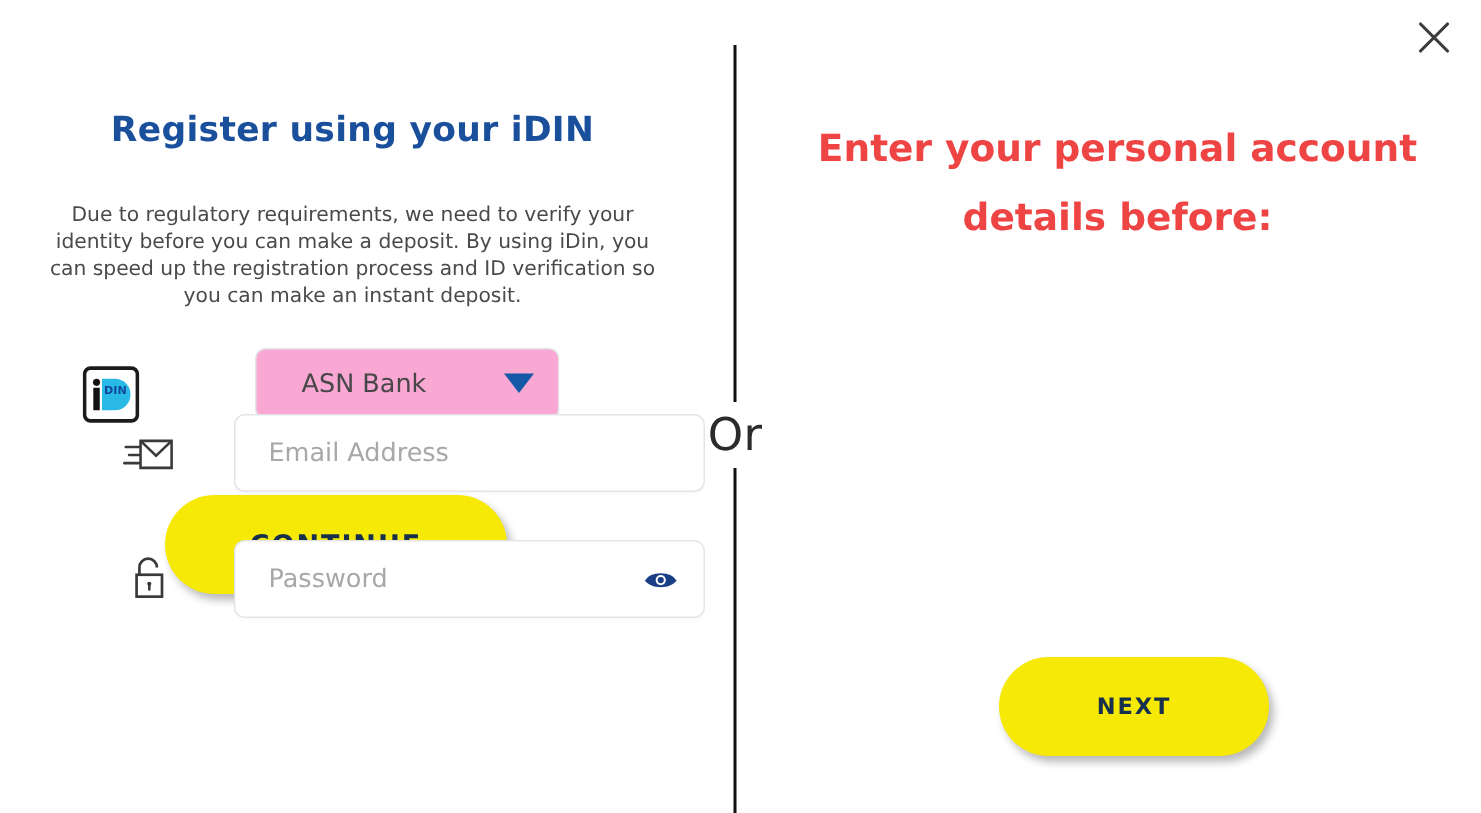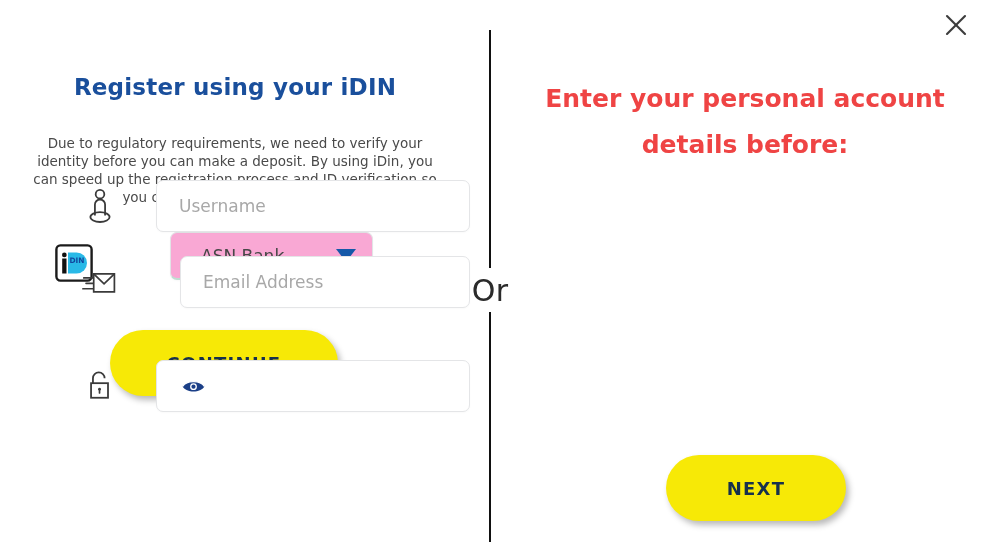--- a/index.html
+++ b/index.html
@@ -159,24 +159,24 @@
     left: 110px;
     top: 330px;
     width: 228px;
     height: 66px;
     font-size: 18px;
     letter-spacing: 1.3px;
   }
   .btn-next {
     position: absolute;
     left: 666px;
-    top: 455px;
+    top: 438px;
     width: 180px;
     height: 66px;
-    font-size: 18px;
+    font-size: 15px;
     letter-spacing: 1.3px;
   }
 
   
   .right-panel {
     position: absolute;
     left: 500px;
     top: 0;
     width: 487px;
     height: 542px;
@@ -196,21 +196,21 @@
 
   .field-row {
     position: absolute;
     left: 80px;
     width: 390px;
     height: 52px;
     display: flex;
     align-items: center;
   }
   .row-username { top: 180px; }
-  .row-email    { top: 256px; gap: 24px; }
+  .row-email    { top: 276px; }
   .row-password { top: 360px; }
 
   .field-icon {
     width: 40px;
     height: 44px;
     flex: 0 0 auto;
     display: flex;
     align-items: center;
     justify-content: center;
   }
@@ -292,32 +292,20 @@
   <div class="or-badge">Or</div>
 
   <div class="right-panel">
 
     <div class="right-title">
       <div>Enter your personal account</div>
       <div>details before:</div>
     </div>
   </div>
 
-  <div class="field-row row-username">
-    <span class="field-icon">
-      <svg viewBox="0 0 34 40" width="32" height="38">
-        <circle cx="17" cy="7.4" r="4.6" fill="none" stroke="#3a3a3a" stroke-width="1.9"></circle>
-        <path d="M11.6 30 V18.5 a5.4 5.4 0 0 1 10.8 0 V30" fill="none" stroke="#3a3a3a" stroke-width="1.9"></path>
-        <ellipse cx="17" cy="31.8" rx="10.2" ry="5.2" fill="none" stroke="#3a3a3a" stroke-width="1.9"></ellipse>
-      </svg>
-    </span>
-    <div class="field-box">
-      <input class="field-input" type="text" placeholder="Username" style="">
-    </div>
-  </div>
 
   <div class="field-row row-email">
     <span class="field-icon">
       <svg viewBox="0 0 40 34" width="36" height="32">
         <path d="M13 8 H36 V28 H13 Z" fill="none" stroke="#3a3a3a" stroke-width="1.9"></path>
         <polyline points="13,8 24.5,19 36,8" fill="none" stroke="#3a3a3a" stroke-width="1.9"></polyline>
         <line x1="2" y1="12.5" x2="12" y2="12.5" stroke="#3a3a3a" stroke-width="1.9" stroke-linecap="round"></line>
         <line x1="4.5" y1="18.5" x2="12" y2="18.5" stroke="#3a3a3a" stroke-width="1.9" stroke-linecap="round"></line>
         <line x1="1" y1="24.5" x2="12" y2="24.5" stroke="#3a3a3a" stroke-width="1.9" stroke-linecap="round"></line>
       </svg>
@@ -330,20 +318,21 @@
   <div class="field-row row-password">
     <span class="field-icon">
       <svg viewBox="0 0 34 40" width="32" height="38">
         <path d="M9.5 17 V11.8 a6.2 6.2 0 0 1 12.4 0" fill="none" stroke="#3a3a3a" stroke-width="1.9"></path>
         <rect x="7.5" y="17" width="18" height="15.5" fill="none" stroke="#3a3a3a" stroke-width="1.9"></rect>
         <circle cx="16.5" cy="23.4" r="1.5" fill="#3a3a3a"></circle>
         <line x1="16.5" y1="23.4" x2="16.5" y2="27.4" stroke="#3a3a3a" stroke-width="1.8" stroke-linecap="round"></line>
       </svg>
     </span>
     <div class="field-box">
+      <input class="field-input" type="password" placeholder="Password" style="">
       <button class="eye-btn" aria-label="Show password">
         <svg viewBox="0 0 26 18" width="25" height="17">
           <path d="M1.5 9 C5.5 2, 20.5 2, 24.5 9 C20.5 16, 5.5 16, 1.5 9 Z" fill="#1b3f87"></path>
           <path d="M1.5 9 C5.5 2, 20.5 2, 24.5 9" fill="none" stroke="#ffffff" stroke-width="1.4"></path>
           <circle cx="13" cy="9.2" r="3.6" fill="#ffffff"></circle>
           <circle cx="13" cy="9.2" r="2.2" fill="#1b3f87"></circle>
         </svg>
       </button>
     </div>
   </div>

